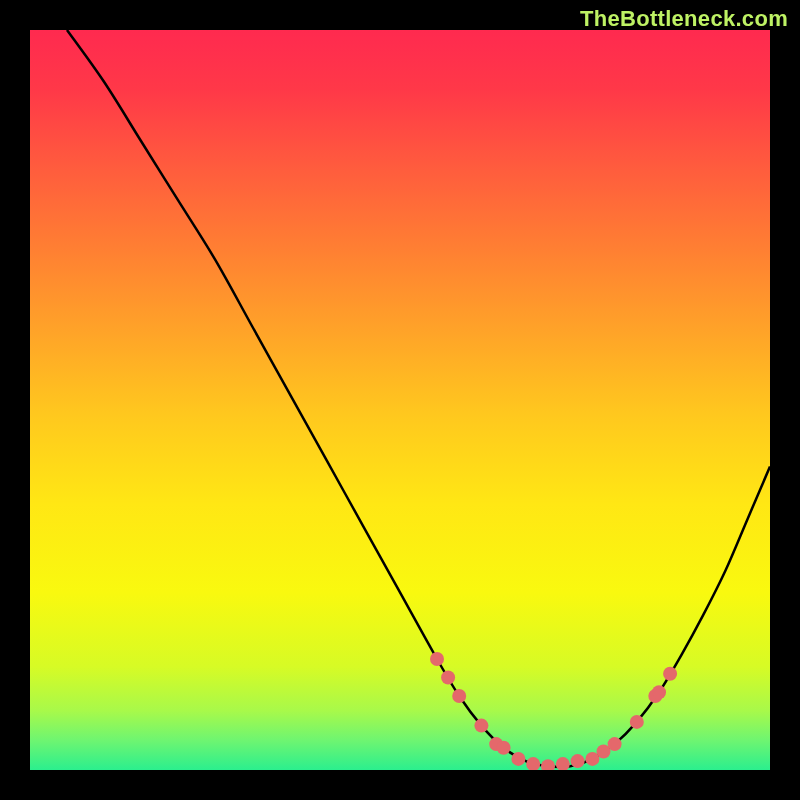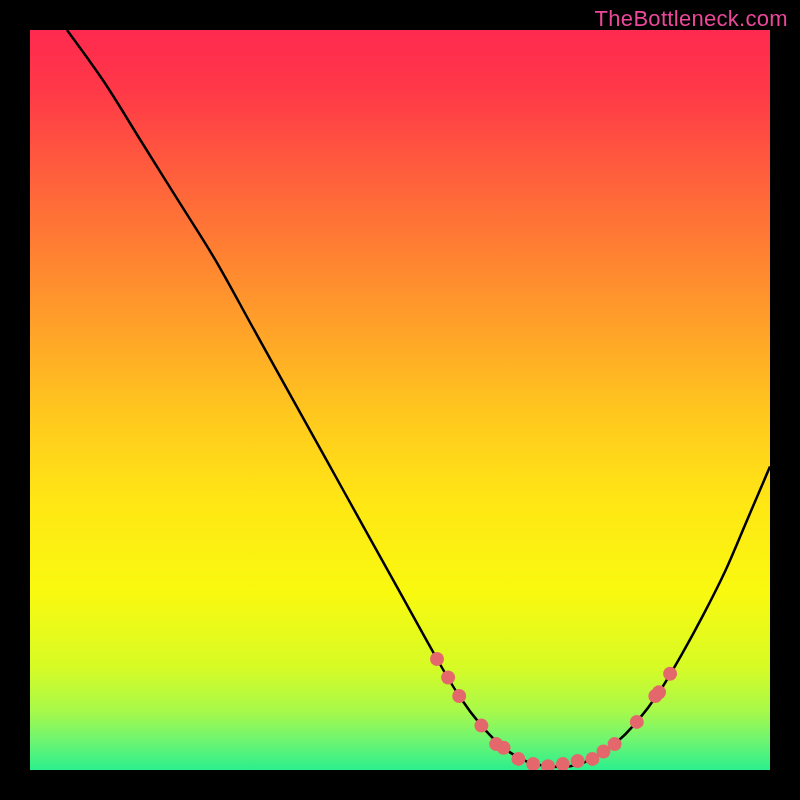--- a/index.html
+++ b/index.html
@@ -2,23 +2,23 @@
 <html><head>
 <meta charset="utf-8">
 <style>
   * { margin: 0; padding: 0; box-sizing: border-box; }
   body { width: 800px; height: 800px; background: #000; font-family: Arial, sans-serif; overflow: hidden; }
   .wrap { position: relative; width: 800px; height: 800px; }
   .watermark {
     position: absolute;
     top: 6px;
     right: 12px;
-    color: #ec4899;
+    color: #bef264;
     font-size: 22px;
-    font-weight: 400;
+    font-weight: 700;
     letter-spacing: 0.3px;
     z-index: 5;
   }
   .plot {
     position: absolute;
     left: 30px;
     top: 30px;
     width: 740px;
     height: 740px;
   }

